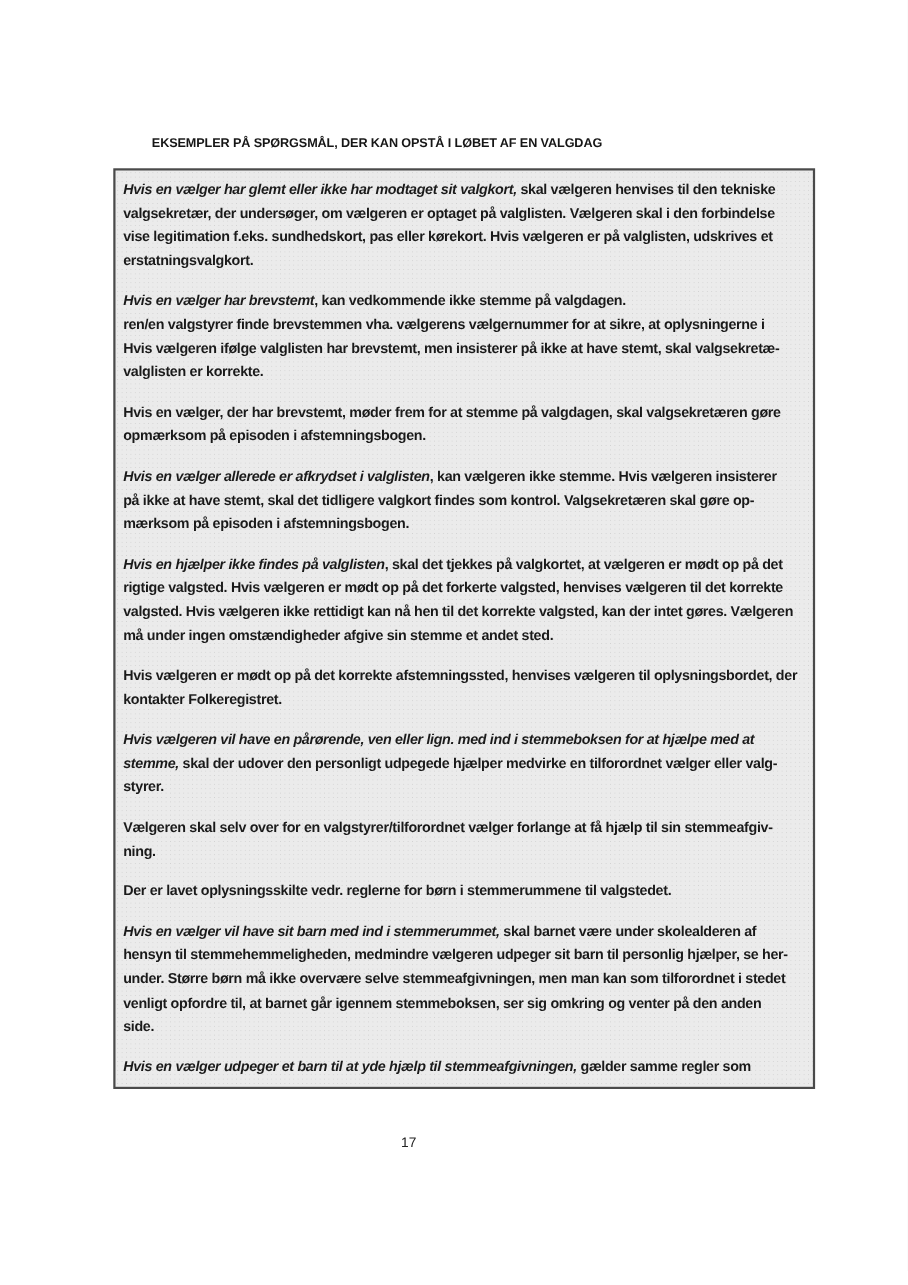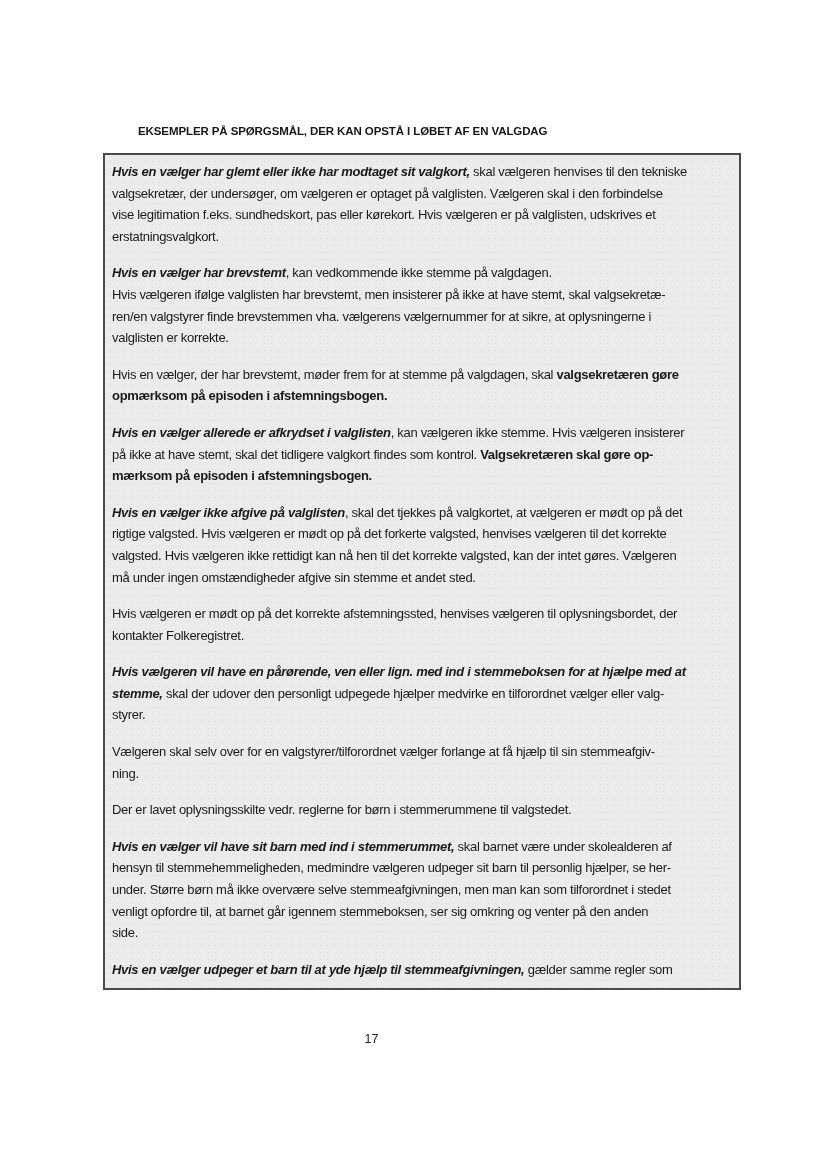--- a/index.html
+++ b/index.html
@@ -42,21 +42,21 @@
     background-position: 0 0, 2px 3px;
   }
   .para + .para { margin-top: 15px; }
   .line {
     font-size: 13px;
     line-height: 21.6px;
     letter-spacing: -0.3px;
     white-space: pre;
     color: #1a1a1a;
   }
-  .run-n { font-weight: normal; font-style: normal; }
+  .run-n { font-weight: bold; font-style: normal; }
   .run-b { font-weight: bold; font-style: normal; }
   .run-bi { font-weight: bold; font-style: italic; }
   .pagenum {
     position: absolute;
     top: 1032px;
     left: 0;
     width: 743px;
     text-align: center;
     font-size: 12.5px;
     color: #222222;
@@ -70,35 +70,35 @@
 
   <div class="infobox">
       <div class="para">
         <div class="line"><span class="run-bi">Hvis en vælger har glemt eller ikke har modtaget sit valgkort,</span><span class="run-n"> skal vælgeren henvises til den tekniske</span></div>
         <div class="line"><span class="run-n">valgsekretær, der undersøger, om vælgeren er optaget på valglisten. Vælgeren skal i den forbindelse</span></div>
         <div class="line"><span class="run-n">vise legitimation f.eks. sundhedskort, pas eller kørekort. Hvis vælgeren er på valglisten, udskrives et</span></div>
         <div class="line"><span class="run-n">erstatningsvalgkort.</span></div>
       </div>
       <div class="para">
         <div class="line"><span class="run-bi">Hvis en vælger har brevstemt</span><span class="run-n">, kan vedkommende ikke stemme på valgdagen.</span></div>
+        <div class="line"><span class="run-n">ren/en valgstyrer finde brevstemmen vha. vælgerens vælgernummer for at sikre, at oplysningerne i</span></div>
         <div class="line"><span class="run-n">Hvis vælgeren ifølge valglisten har brevstemt, men insisterer på ikke at have stemt, skal valgsekretæ-</span></div>
-        <div class="line"><span class="run-n">ren/en valgstyrer finde brevstemmen vha. vælgerens vælgernummer for at sikre, at oplysningerne i</span></div>
         <div class="line"><span class="run-n">valglisten er korrekte.</span></div>
       </div>
       <div class="para">
         <div class="line"><span class="run-n">Hvis en vælger, der har brevstemt, møder frem for at stemme på valgdagen, skal </span><span class="run-b">valgsekretæren gøre</span></div>
         <div class="line"><span class="run-b">opmærksom på episoden i afstemningsbogen.</span></div>
       </div>
       <div class="para">
         <div class="line"><span class="run-bi">Hvis en vælger allerede er afkrydset i valglisten</span><span class="run-n">, kan vælgeren ikke stemme. Hvis vælgeren insisterer</span></div>
         <div class="line"><span class="run-n">på ikke at have stemt, skal det tidligere valgkort findes som kontrol. </span><span class="run-b">Valgsekretæren skal gøre op-</span></div>
         <div class="line"><span class="run-b">mærksom på episoden i afstemningsbogen.</span></div>
       </div>
       <div class="para">
-        <div class="line"><span class="run-bi">Hvis en vælger ikke afgive på valglisten</span><span class="run-n">, skal det tjekkes på valgkortet, at vælgeren er mødt op på det</span></div>
+        <div class="line"><span class="run-bi">Hvis en hjælper ikke findes på valglisten</span><span class="run-n">, skal det tjekkes på valgkortet, at vælgeren er mødt op på det</span></div>
         <div class="line"><span class="run-n">rigtige valgsted. Hvis vælgeren er mødt op på det forkerte valgsted, henvises vælgeren til det korrekte</span></div>
         <div class="line"><span class="run-n">valgsted. Hvis vælgeren ikke rettidigt kan nå hen til det korrekte valgsted, kan der intet gøres. Vælgeren</span></div>
         <div class="line"><span class="run-n">må under ingen omstændigheder afgive sin stemme et andet sted.</span></div>
       </div>
       <div class="para">
         <div class="line"><span class="run-n">Hvis vælgeren er mødt op på det korrekte afstemningssted, henvises vælgeren til oplysningsbordet, der</span></div>
         <div class="line"><span class="run-n">kontakter Folkeregistret.</span></div>
       </div>
       <div class="para">
         <div class="line"><span class="run-bi">Hvis vælgeren vil have en pårørende, ven eller lign. med ind i stemmeboksen for at hjælpe med at</span></div>

